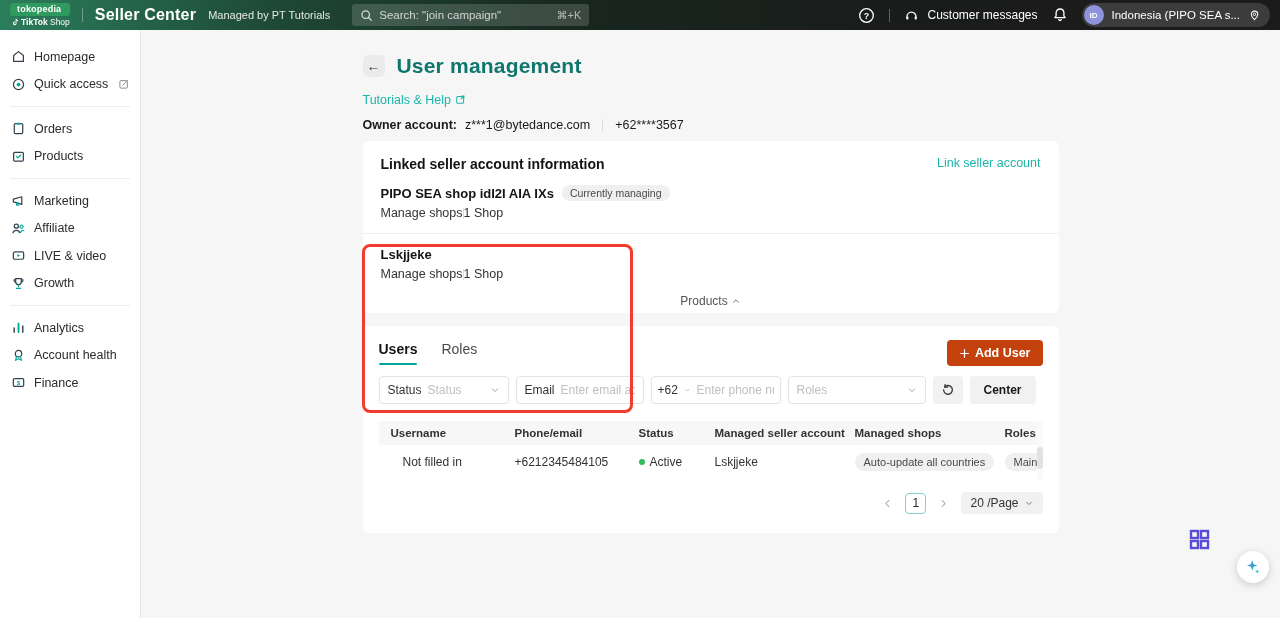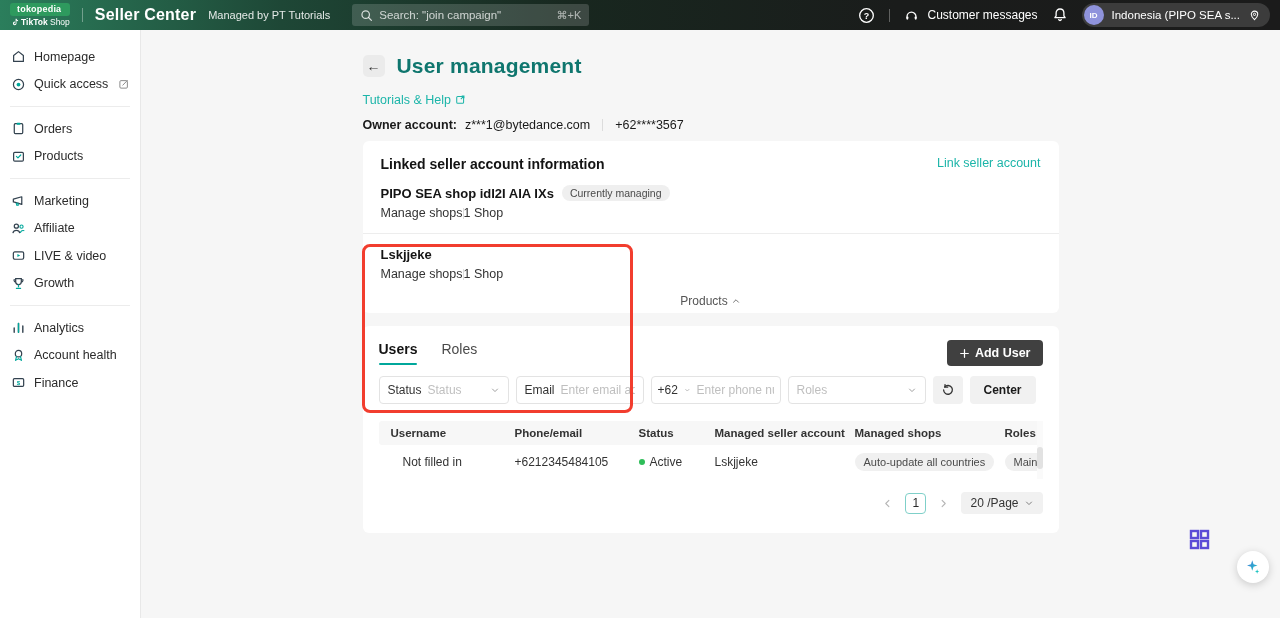--- a/index.html
+++ b/index.html
@@ -64,21 +64,21 @@
   .collapse-row { margin-top:13px; display:flex; justify-content:center; align-items:center; gap:3px; font-size:12px; color:#555; cursor:pointer; }
 
   .red-box { position:absolute; left:-1px; top:103px; width:271px; height:169px; border:3px solid #F23D2E; border-radius:8px; pointer-events:none; }
 
   .card2 { margin-top:13px; height:207px; padding:14px 16px; }
   .tabs-row { display:flex; align-items:center; justify-content:space-between; }
   .tabs { display:flex; gap:24px; }
   .tab { font-size:14px; color:#4a4a4a; padding-bottom:8px; cursor:pointer; position:relative; }
   .tab.active { color:#141414; font-weight:bold; }
   .tab.active::after { content:""; position:absolute; left:0; right:0; bottom:0; height:2.5px; background:#00A79B; border-radius:2px; }
-  .add-user-btn { background:#404040; color:#fff; font-size:12.5px; font-weight:bold; height:26px; padding:0 12px; border:none;
+  .add-user-btn { background:#c2410c; color:#fff; font-size:12.5px; font-weight:bold; height:26px; padding:0 12px; border:none;
     border-radius:4px; display:flex; align-items:center; gap:5px; cursor:pointer; }
 
   .filters { margin-top:10px; display:flex; gap:7px; }
   .fbox { height:28px; border:1px solid #e3e3e3; border-radius:4px; background:#fff; display:flex; align-items:center; padding:0 8px; gap:6px; font-size:12px; }
   .fbox .flabel { color:#333; }
   .fbox .fph { color:#bfbfbf; flex:1; white-space:nowrap; overflow:hidden; }
   .fbox input { border:none; outline:none; font-size:12px; width:100%; font-family:inherit; color:#333; }
   .fbox input::placeholder { color:#bfbfbf; }
   .f-status { width:130px; } .f-email { width:128px; } .f-phone { width:130px; padding:0 6px; } .f-roles { width:138px; }
   .icon-btn { width:30px; height:28px; background:#f1f1f1; border:none; border-radius:4px; display:flex; align-items:center; justify-content:center;

